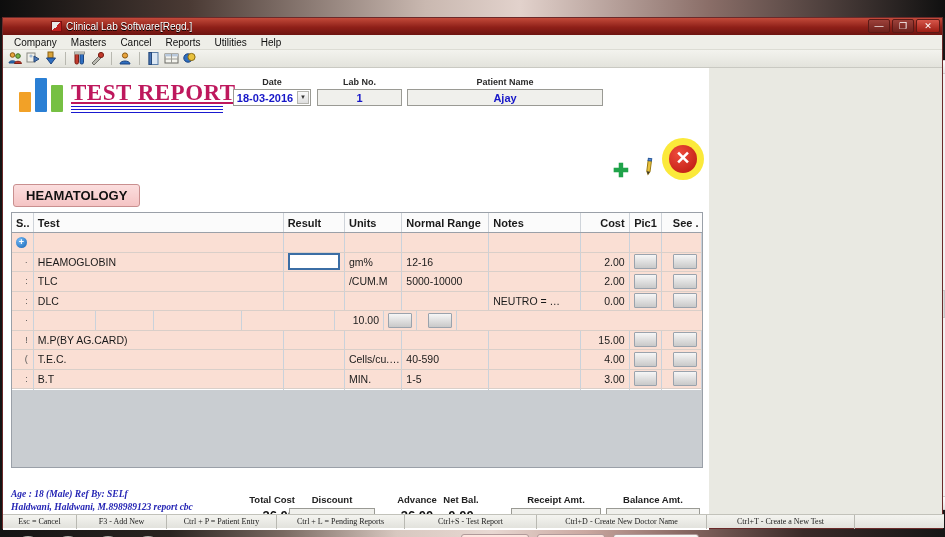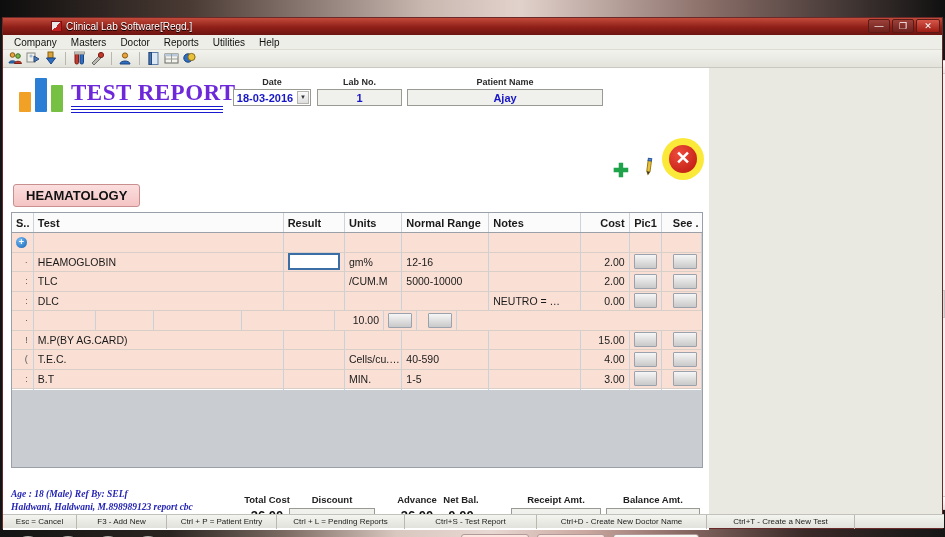--- a/index.html
+++ b/index.html
@@ -143,21 +143,21 @@
   
   #hdr { position:relative; height:52px; background:#fff; }
   #logo-bars { position:absolute; left:16px; top:10px; width:46px; height:34px; }
   .lb { position:absolute; bottom:0; width:12px; border-radius:1px; }
   .lb1 { left:0; height:20px; background:#f2a127; }
   .lb2 { left:16px; height:34px; background:#2a7fd4; }
   .lb3 { left:32px; height:27px; background:#76c043; }
   #report-title {
     position:absolute; left:68px; top:12px;
     font-family:"Liberation Serif", serif; font-weight:bold; font-size:23px;
-    color:#6d28d9; letter-spacing:.5px;
+    color:#be185d; letter-spacing:.5px;text-decoration:underline;
   }
   #title-rules { position:absolute; left:68px; top:38px; width:152px; }
   #title-rules div { height:1px; background:#1a1ad0; margin-bottom:2px; }
 
   .fld-group { position:absolute; text-align:center; }
   .fld-label { font-size:9px; font-weight:bold; color:#2b2b2b; margin-bottom:2px; }
   .fld-box {
     border:1px solid #9a9a94; background:#f0f0ec; height:17px;
     font-size:11px; font-weight:bold; color:#1616c8;
     display:flex; align-items:center; justify-content:center;
@@ -278,21 +278,21 @@
 
   
   #statusbar {
     position:absolute; left:0; bottom:0; width:941px; height:14px;
     background:linear-gradient(180deg,#f4f4f0,#e2e2dc);
     display:flex; align-items:center; border-top:1px solid #c2c2ba;
   }
   .sbcell {
     font-size:8px; color:#1a1a1a; text-align:center;
     border-right:1px solid #b9b9b2; height:14px; line-height:14px;
-    white-space:nowrap; overflow:hidden;
+    white-space:nowrap; overflow:hidden;font-family:Liberation Serif, serif;
   }
   .icon-svg { display:block; }
 </style>
 </head>
 <body>
 
 <div id="desktop">
   <div id="desk-strip"></div>
 </div>
 
@@ -354,21 +354,21 @@
     <div id="win-btns">
       <div class="wb">—</div>
       <div class="wb">❐</div>
       <div class="wb close">✕</div>
     </div>
   </div>
 
   <div id="menubar">
     <div class="menu-item">Company</div>
     <div class="menu-item">Masters</div>
-    <div class="menu-item">Doctor</div>
+    <div class="menu-item">Cancel</div>
     <div class="menu-item">Reports</div>
     <div class="menu-item">Utilities</div>
     <div class="menu-item">Help</div>
   </div>
 
   <div id="toolbar">
     <span class="tb-ico">
       <svg class="icon-svg" width="15" height="15" viewBox="0 0 15 15">
         <circle cx="4.5" cy="4" r="2.3" fill="#e8a33d" stroke="#8a5a10"></circle>
         <path d="M1 12c0-3 7-3 7 0z" fill="#2e6fb7" stroke="#1a4a80"></path>
@@ -653,21 +653,21 @@
 
       <div id="grid-filler"></div>
     </div>
 
     <div id="info">
       <div>Age : 18 (Male) Ref By: SELf</div>
       <div>Haldwani, Haldwani, M.898989123  report cbc</div>
       <div>Rep. Dt. 18-03-2016, 03:14:49 PM</div>
     </div>
 
-    <div class="amt-group" style="left:236px; top:426px; width:56px;">
+    <div class="amt-group" style="left:236px; top:426px; width:56px;text-align:right;">
       <div class="amt-label">Total Cost</div>
       <div class="amt-plain">36.00</div>
     </div>
     <div class="amt-group" style="left:286px; top:426px; width:86px;">
       <div class="amt-label">Discount</div>
       <div class="amt-box">0.00</div>
     </div>
     <div class="amt-group" style="left:385px; top:426px; width:58px;">
       <div class="amt-label">Advance</div>
       <div class="amt-plain">36.00</div>

